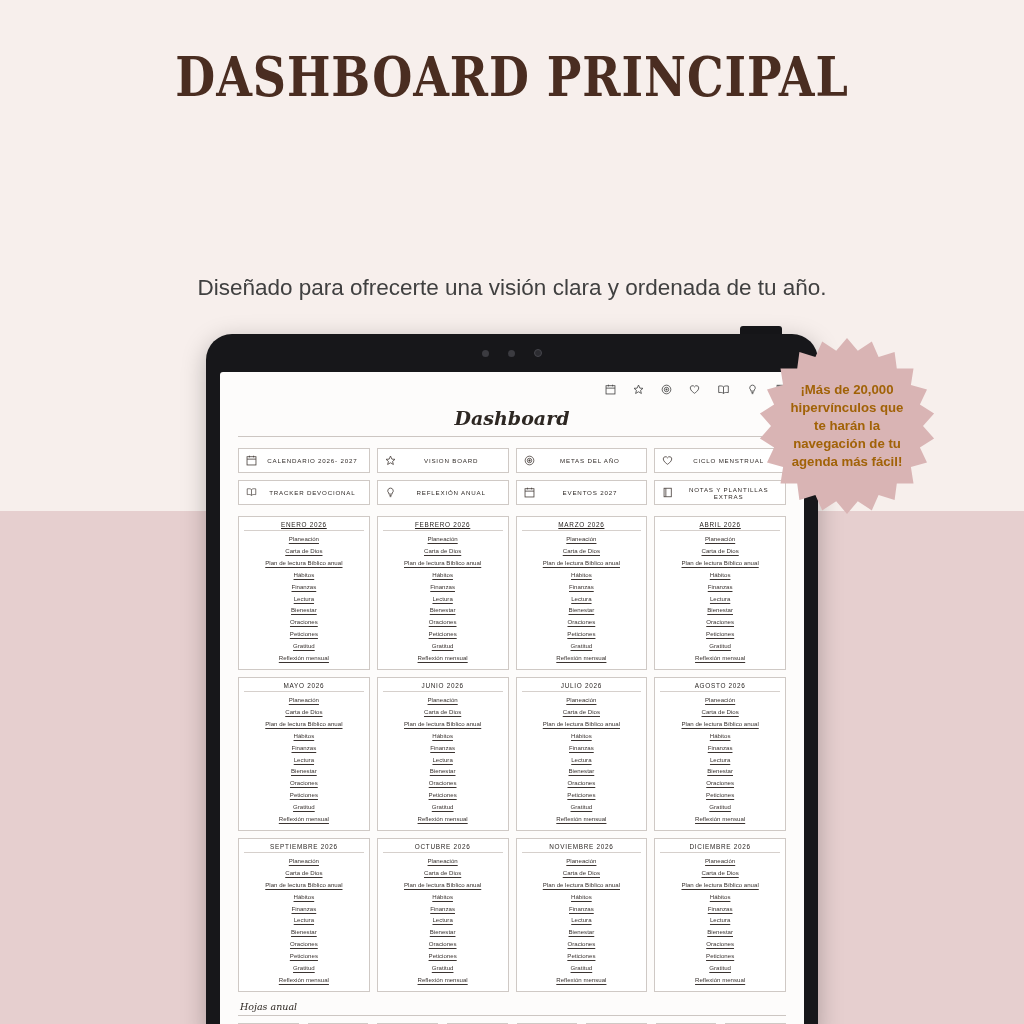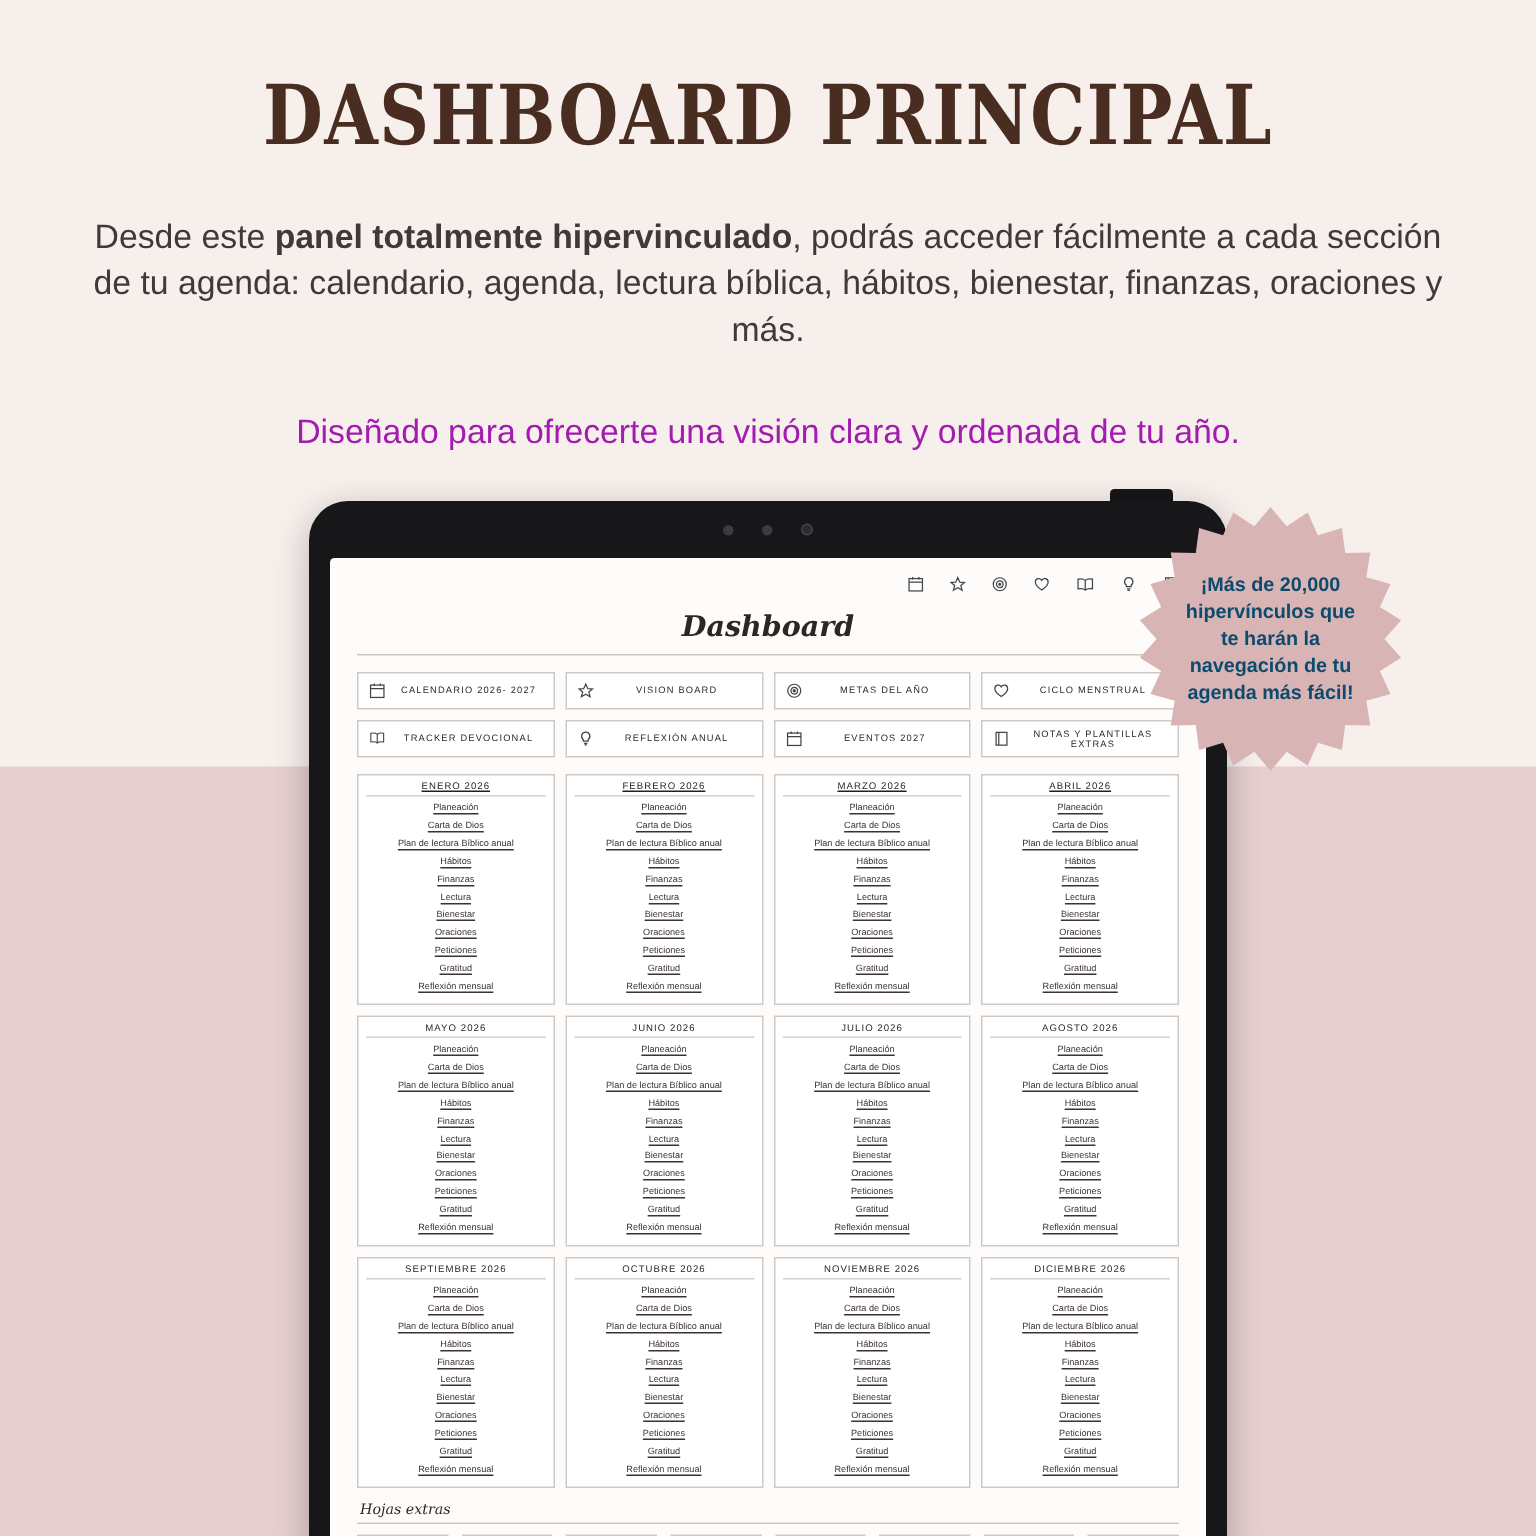--- a/index.html
+++ b/index.html
@@ -37,21 +37,21 @@
     font-size: 22.5px;
     line-height: 31px;
     color: #3f3a38;
   }
   .intro b { font-weight: bold; }
   .intro2 {
     position: absolute; top: 272px; left: 62px; width: 900px;
     text-align: center;
     font-size: 22.5px;
     line-height: 31px;
-    color: #a21caf;
+    color: #404040;
   }
 
   
   .tablet {
     position: absolute;
     left: 206px; top: 334px;
     width: 612px; height: 700px;
     background: #17171a;
     border-radius: 26px 26px 0 0;
     padding: 38px 14px 0 14px;
@@ -184,35 +184,32 @@
   }
   .badge-text {
     position: absolute;
     left: 0; top: 0; width: 180px; height: 180px;
     display: flex; flex-direction: column;
     align-items: center; justify-content: center;
     text-align: center;
     font-size: 13.2px;
     font-weight: bold;
     line-height: 18px;
-    color: #0c4a6e;
+    color: #a16207;
     padding: 0 30px;
   }
 </style>
 </head>
 <body>
 
 <div id="page">
   <div class="bg-lower"></div>
 
   <div class="title">DASHBOARD PRINCIPAL</div>
 
-  <p class="intro">
-    <span>Desde este </span><b>panel totalmente hipervinculado</b><span>, podrás acceder fácilmente a cada sección de tu agenda: calendario, agenda, lectura bíblica, hábitos, bienestar, finanzas, oraciones y más.</span>
-  </p>
 
   <p class="intro2">Diseñado para ofrecerte una visión clara y ordenada de tu año.</p>
 
   <div class="tab-topnub"></div>
   <div class="tablet">
     <div class="cam-row">
       <span class="cam"></span>
       <span class="cam"></span>
       <span class="cam c3"></span>
     </div>
@@ -537,21 +534,21 @@
               <li>Lectura</li>
               <li>Bienestar</li>
               <li>Oraciones</li>
               <li>Peticiones</li>
               <li>Gratitud</li>
               <li>Reflexión mensual</li>
             </ul>
           </div>
         </div>
 
-      <div class="extras-label">Hojas extras</div>
+      <div class="extras-label">Hojas anual</div>
       <div class="extras-rule"></div>
       <div class="extras-grid">
           <div class="extra lines"></div>
           <div class="extra lines"></div>
           <div class="extra grid"></div>
           <div class="extra grid"></div>
           <div class="extra dots"></div>
           <div class="extra dots"></div>
           <div class="extra blank"></div>
           <div class="extra blank"></div>

